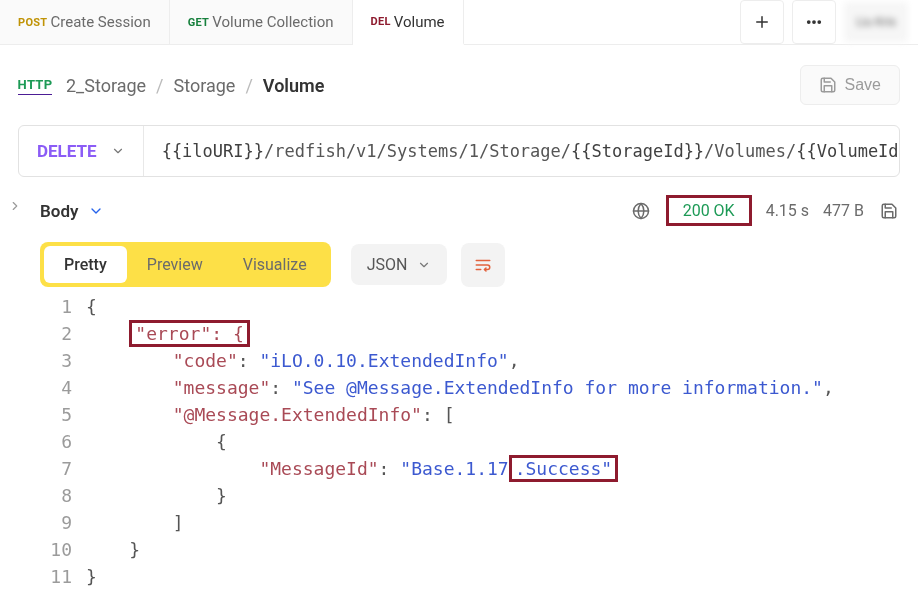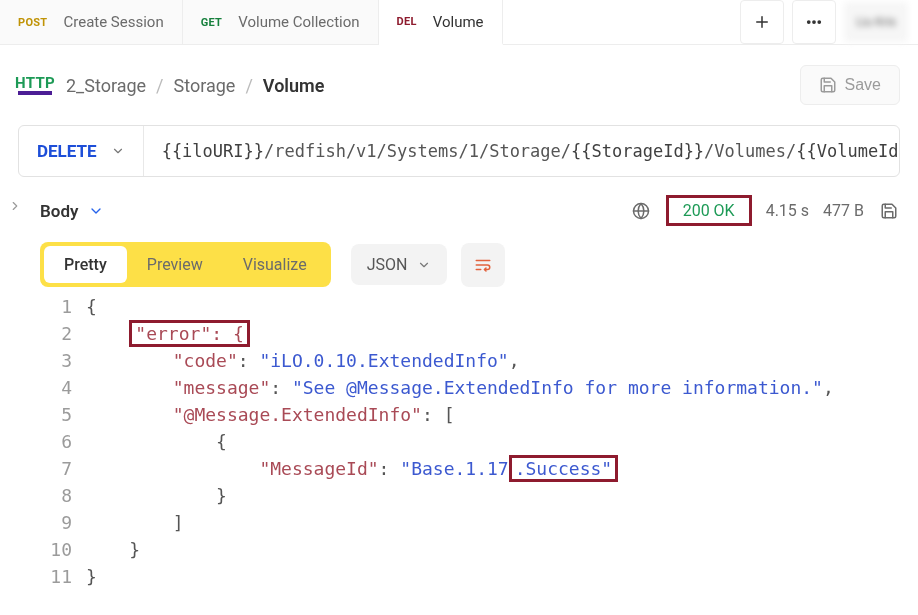--- a/index.html
+++ b/index.html
@@ -1,38 +1,38 @@
 <!DOCTYPE html>
 <html><head>
 <meta charset="utf-8">
 <style>
 * { box-sizing: border-box; margin: 0; padding: 0; }
 body { font-family: -apple-system, BlinkMacSystemFont, "Segoe UI", Roboto, sans-serif; font-size: 14px; color: #333; background: #fff; width: 918px; height: 615px; overflow: hidden; }
 .tabs { display: flex; height: 45px; border-bottom: 1px solid #EDEDED; align-items: stretch; }
-.tab { display: flex; align-items: center; padding: 0 18px; border-right: 1px solid #EDEDED; gap: 16px; cursor: pointer; background: #fafafa; }
+.tab { display: flex; align-items: center; padding: 0 18px; border-right: 1px solid #EDEDED; gap: 3px; cursor: pointer; background: #fafafa; }
 .tab.active { background: #fff; border-bottom: 2px solid #fff; margin-bottom: -1px; }
 .method-pill { font-size: 11px; font-weight: 700; letter-spacing: .3px; }
 .method-post { color: #C09306; }
 .method-get { color: #17803D; }
 .method-del { color: #8E1B2E; }
 .tab-title { color: #6B6B6B; font-size: 15px; }
 .tab.active .tab-title { color: #333; }
 .tab-actions { display: flex; align-items: center; gap: 8px; padding: 0 10px; margin-left: auto; }
 .icon-btn { width: 44px; height: 44px; display: flex; align-items: center; justify-content: center; border: 1px solid #EDEDED; border-radius: 4px; background: #fff; cursor: pointer; }
 .user-chip { width: 64px; height: 40px; display:flex; align-items: center; justify-content: center; background:#f6f6f6; border-radius:4px; filter: blur(3px); color:#666; font-size:12px;}
 .breadcrumb-row { display: flex; align-items: center; padding: 20px 18px; gap: 14px; }
-.http-badge { width: 34px; height: 20px; display:flex;align-items:center;justify-content:center; font-size:15px; font-weight:700; color:#1D9A56; border-bottom:4px solid #4c1d95; letter-spacing:.3px;}
+.http-badge { width: 34px; height: 20px; display:flex;align-items:center;justify-content:center; font-size:13px; font-weight:700; color:#1D9A56; border-bottom:1px solid #4c1d95; letter-spacing:.3px;}
 .crumb-list { display:flex; gap:10px; align-items:center; font-size:18px;}
 .crumb { color:#6B6B6B; cursor:pointer;}
 .crumb.current { color:#333; font-weight:600;}
 .crumb-sep { color:#BBB;}
 .save-area { margin-left:auto; display:flex; align-items:center;}
 .save-btn { display:flex; align-items:center; gap:8px; padding:10px 18px; border:1px solid #EDEDED; border-radius:6px; background:#fafafa; color:#9B9B9B; font-size:16px; cursor:pointer;margin-left:6px;}
 .url-bar { margin: 0 18px 18px 18px; display:flex; align-items:center; border:1px solid #E2E2E2; border-radius:6px; height:52px;}
-.method-select { display:flex; align-items:center; gap:14px; padding:0 18px; color:#1d4ed8; font-weight:700; font-size:17px; border-right:1px solid #E8E8E8; height:100%; cursor:pointer;}
+.method-select { display:flex; align-items:center; gap:14px; padding:0 18px; color:#8b5cf6; font-weight:700; font-size:17px; border-right:1px solid #E8E8E8; height:100%; cursor:pointer;}
 .url-text { padding:0 18px; font-size:17px; font-family: ui-monospace,Menlo,Consolas,monospace; color:#555; white-space:nowrap; overflow:hidden;}
 .var { color:#404040;text-align:center; }
 .main-row { display:flex; gap:10px; }
 .rail { width:30px; display:flex; justify-content:center; padding-top:4px; color:#9B9B9B; cursor:pointer;}
 .body-section { flex:1; padding-right:18px;}
 .body-header { display:flex; align-items:center; gap: 10px; margin-bottom:16px;}
 .body-title { font-weight:600; font-size:17px; color:#333;}
 .chev-d { color:#2563EB;}
 .body-status { margin-left:auto; display:flex; align-items:center; gap:14px;}
 .status-ok { color:#1D9A56; font-size:16px; padding:3px 14px; border:3px solid #8E1B2E;}

